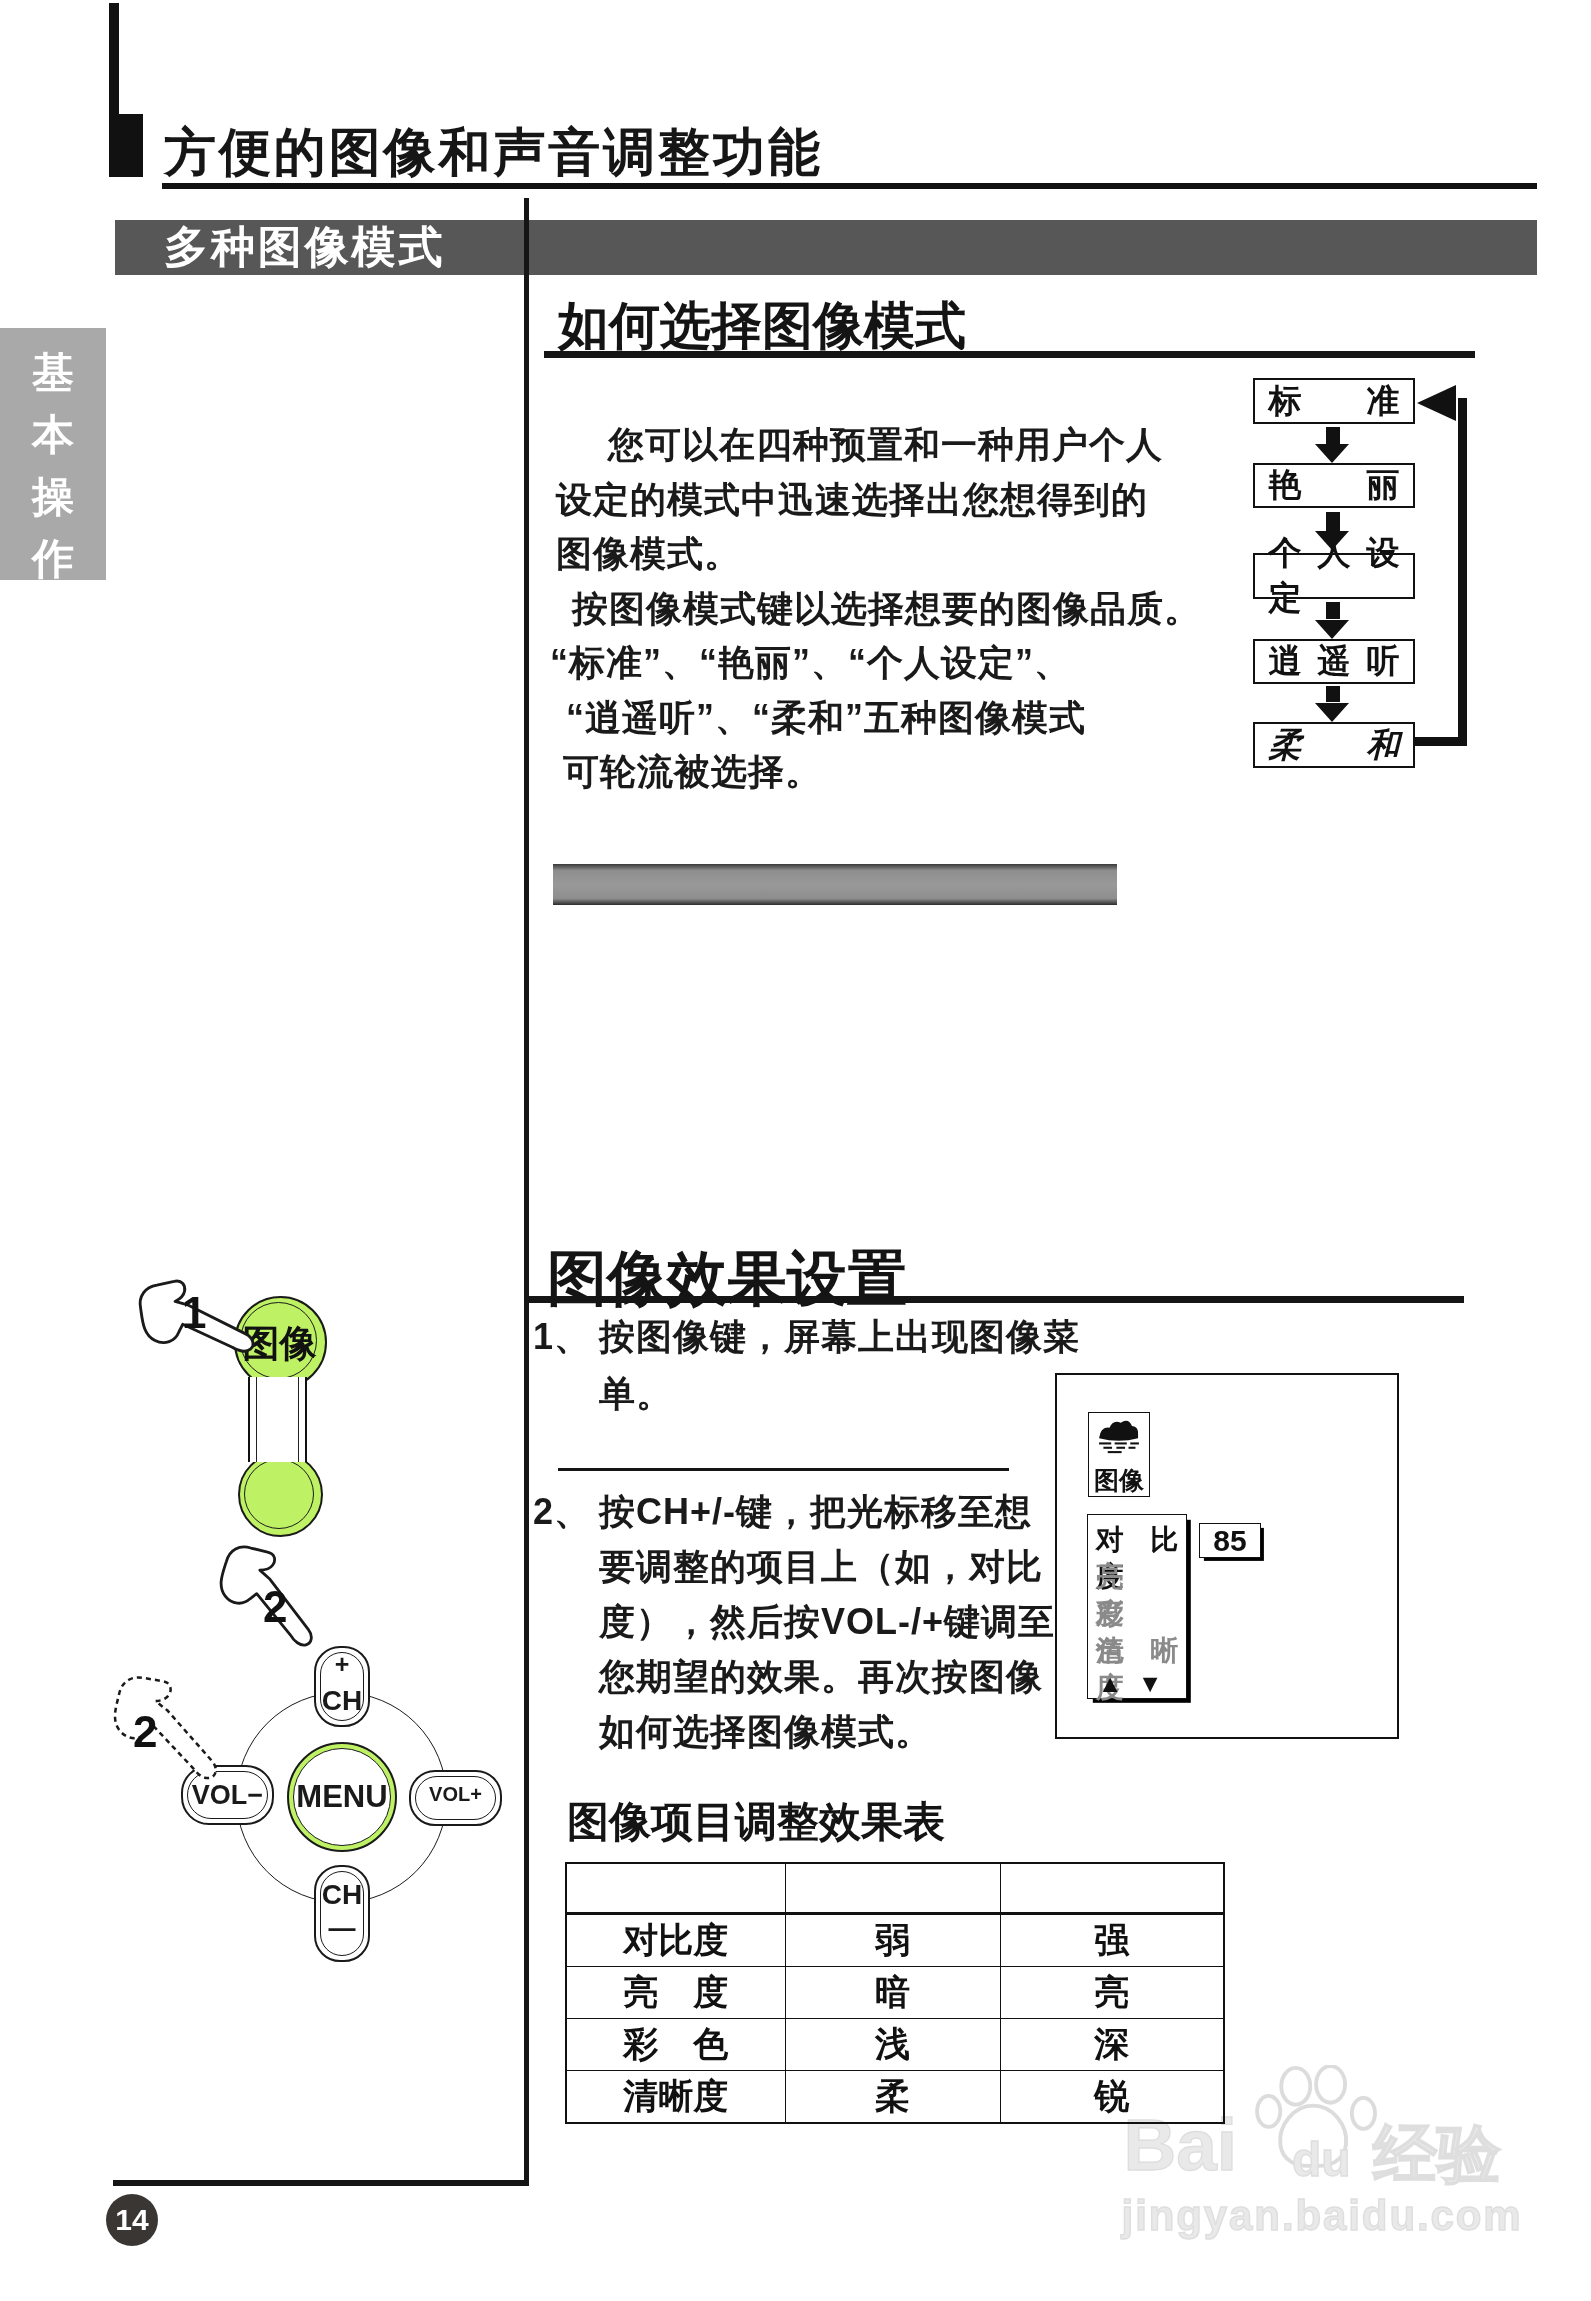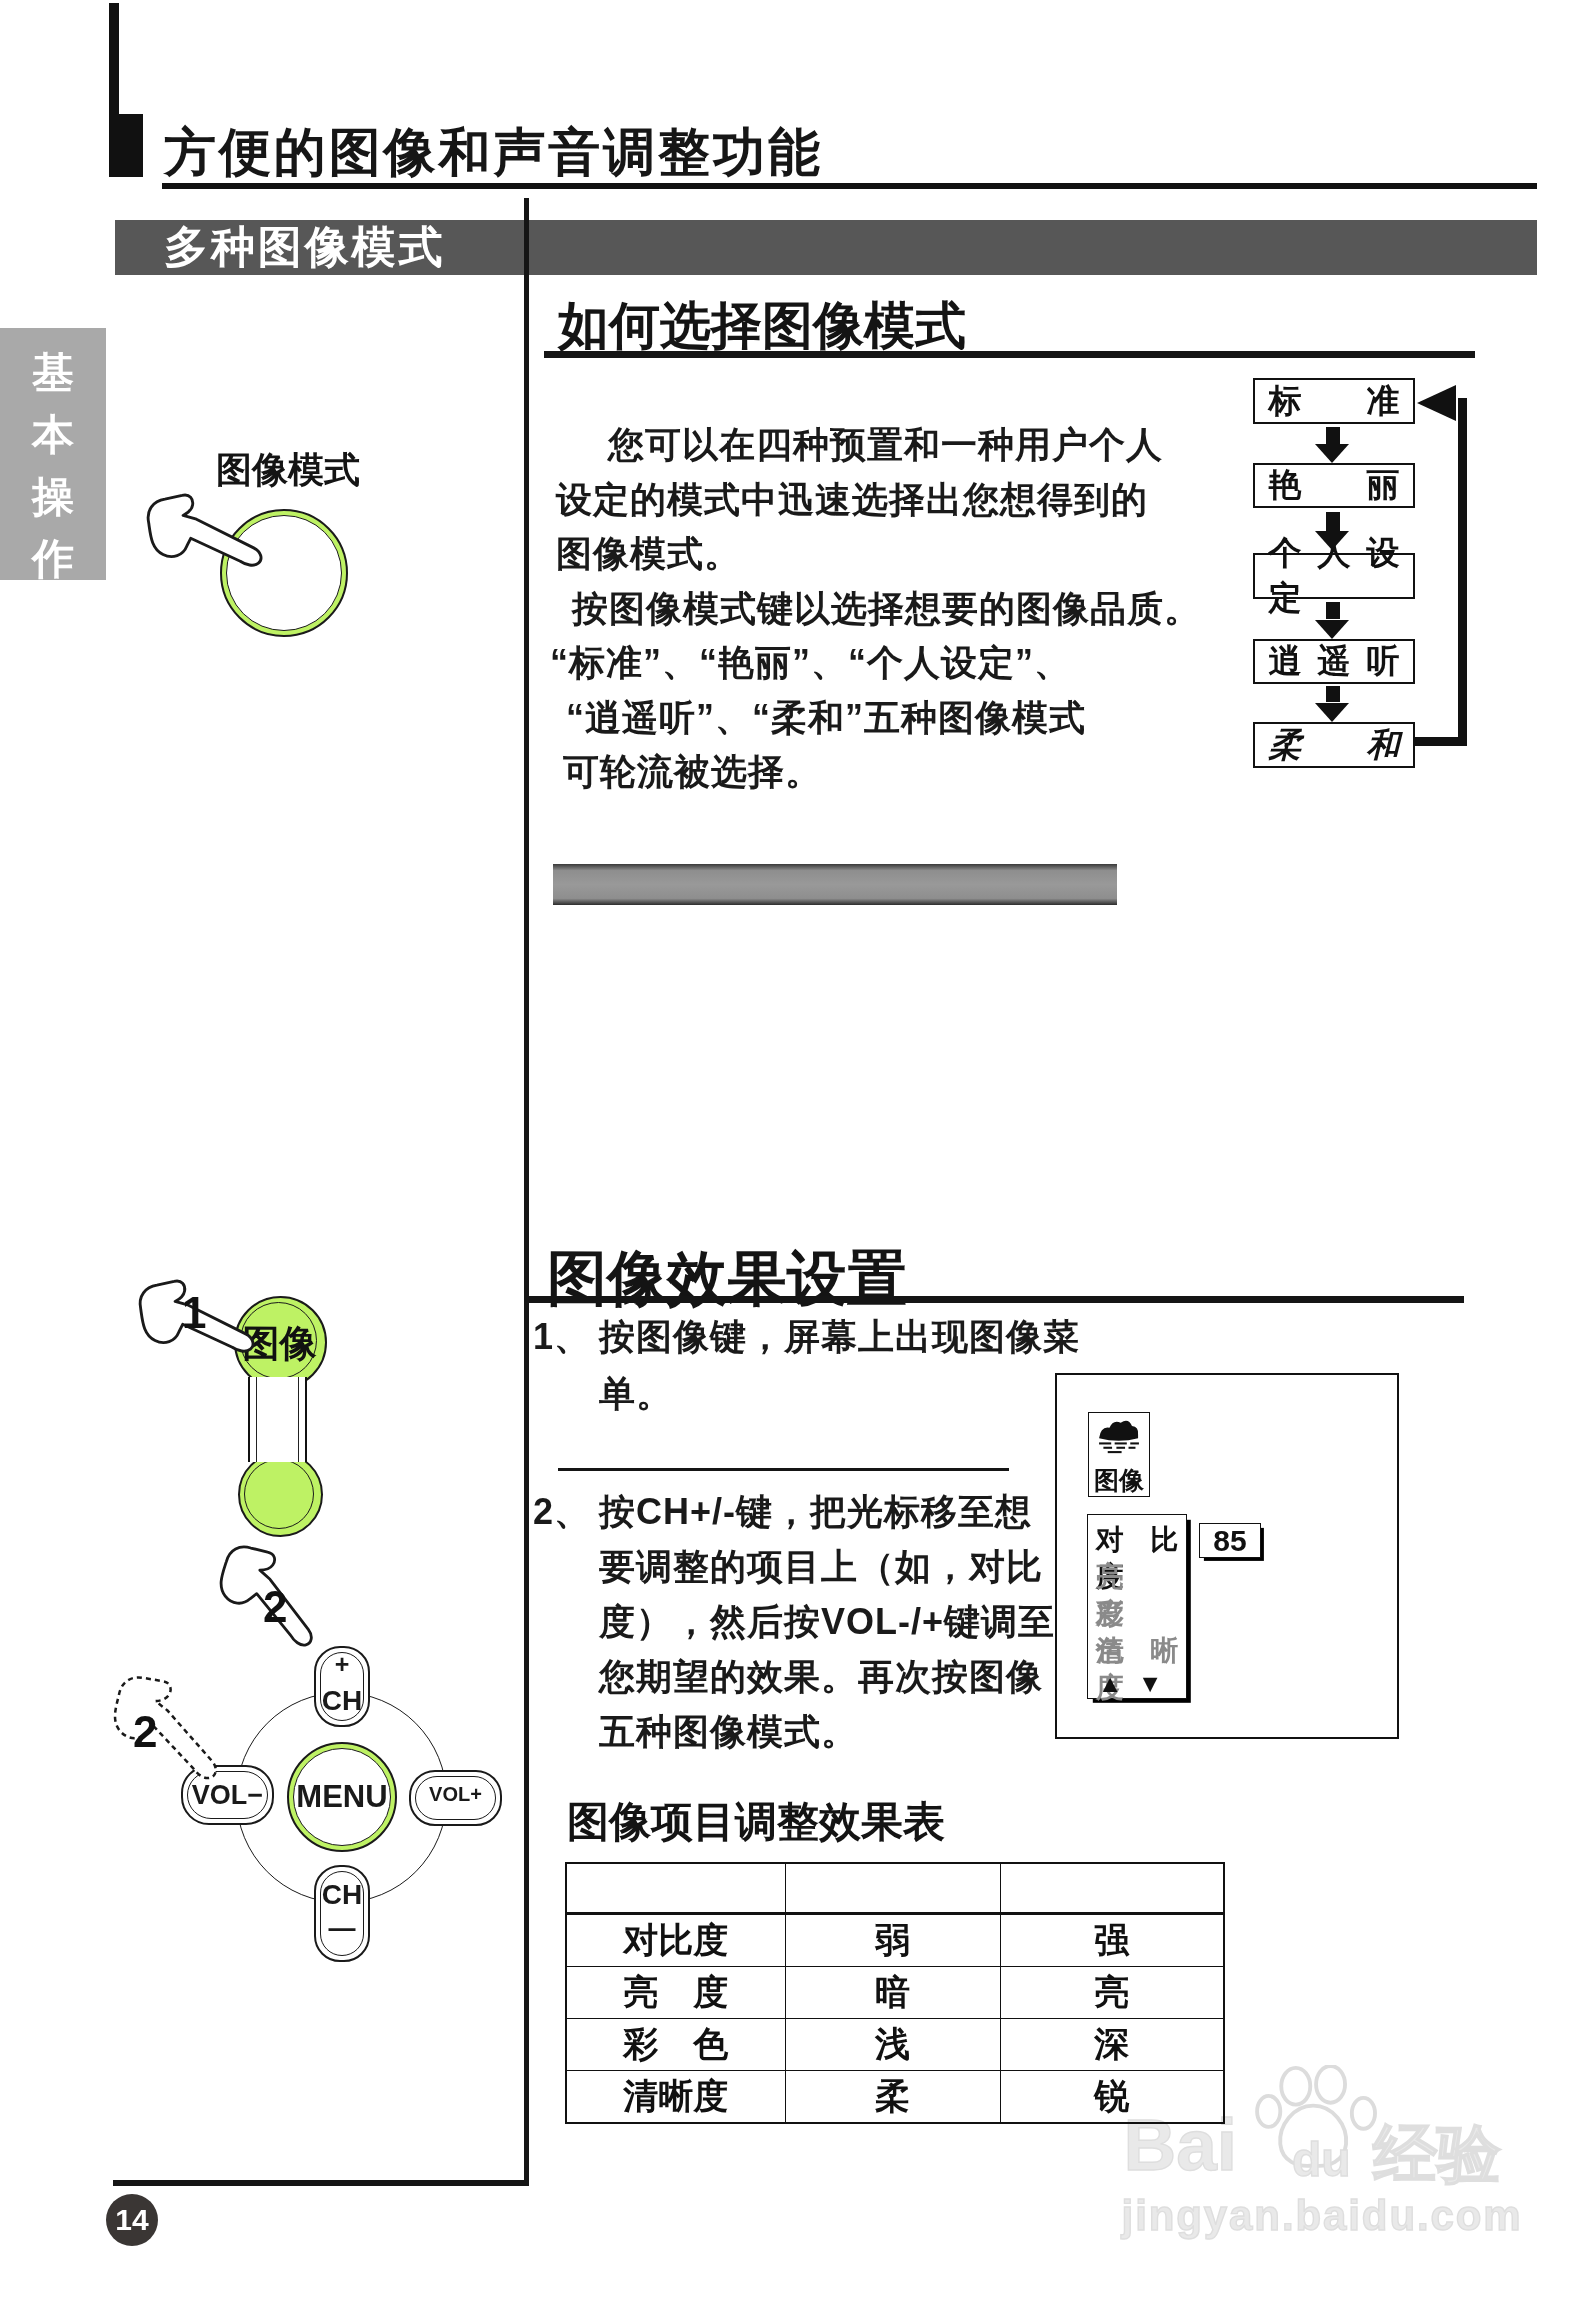--- a/index.html
+++ b/index.html
@@ -81,29 +81,20 @@
     <span>多种图像模式</span>
   </div>
 
   <div class="abs sidebar-box" style="left:0;top:328px;width:106px;height:252px;">
     <div class="vtext">基本操作</div>
   </div>
 
   <div class="abs vdivider" style="left:524px;top:198px;width:4.8px;height:1988px;"></div>
   <div class="abs vdivider" style="left:113px;top:2180px;width:416px;height:5.8px;"></div>
 
-  <div class="abs" style="left:126px;top:434px;width:309px;height:251px;">
-    <div class="abs h3" style="left:90px;top:11.6px;font-size:36px;">图像模式</div>
-    <div class="abs ring-o" style="left:94px;top:75px;width:124px;height:124px;">
-      <div class="ring-i"></div>
-    </div>
-    <svg class="abs hand-svg" style="left:17.4px;top:56px;" width="124" height="89" viewBox="0 0 130 92">
-      <path d="M6 34 C3 20 11 11 23 9 L41 5 C49 3 53 9 52 15 C51 21 46 24 42 26 L56 30 L116 60 C124 64 126 72 121 76 C116 80 108 78 102 74 L50 50 L46 58 C42 68 31 72 21 67 C9 61 8 48 6 34 Z"></path>
-    </svg>
-  </div>
 
   <div class="abs h2" style="left:558px;top:292px;">如何选择图像模式</div>
   <div class="abs rule" style="left:544px;top:351px;width:931px;height:6.8px;"></div>
 
   <div class="abs bodyline" style="left:608px;top:421px;">您可以在四种预置和一种用户个人</div>
   <div class="abs bodyline" style="left:556px;top:476px;">设定的模式中迅速选择出您想得到的</div>
   <div class="abs bodyline" style="left:556px;top:530px;">图像模式。</div>
   <div class="abs bodyline" style="left:572px;top:585px;">按图像模式键以选择想要的图像品质。</div>
   <div class="abs bodyline" style="left:550px;top:639px;">“标准”、“艳丽”、“个人设定”、</div>
   <div class="abs bodyline" style="left:566px;top:694px;">“逍遥听”、“柔和”五种图像模式</div>
@@ -149,21 +140,21 @@
   <div class="abs bodyline" style="left:599px;top:1313px;">按图像键，屏幕上出现图像菜</div>
   <div class="abs bodyline" style="left:599px;top:1370px;">单。</div>
 
   <div class="abs rule" style="left:558px;top:1468px;width:451px;height:2.9px;"></div>
 
   <div class="abs bodyline" style="left:533px;top:1488px;">2、</div>
   <div class="abs bodyline" style="left:599px;top:1488px;">按CH+/-键，把光标移至想</div>
   <div class="abs bodyline" style="left:599px;top:1543px;">要调整的项目上（如，对比</div>
   <div class="abs bodyline" style="left:599px;top:1598px;">度），然后按VOL-/+键调至</div>
   <div class="abs bodyline" style="left:599px;top:1653px;">您期望的效果。再次按图像</div>
-  <div class="abs bodyline" style="left:599px;top:1708px;">五种图像模式。</div>
+  <div class="abs bodyline" style="left:599px;top:1708px;">如何选择图像模式。</div>
 
   <div class="abs osd-outer" style="left:1055px;top:1373px;width:340px;height:362px;">
     <div class="abs osd-iconbox" style="left:31px;top:37px;width:60px;height:83px;">
       <svg width="52" height="39" viewBox="0 0 60 44" style="display:block;margin:3.9px auto 0;">
         <path d="M7 24 Q9 10 19 12 Q23 2 32 6 Q41 0 45 10 Q53 11 52 20 L52 24 Q30 30 7 24 Z" fill="#111"></path>
         <g stroke="#111" stroke-width="2.4">
           <line x1="7" y1="30" x2="21" y2="30"></line>
             <line x1="25" y1="30" x2="39" y2="30"></line>
             <line x1="43" y1="30" x2="53" y2="30"></line>
           <line x1="12" y1="35" x2="22" y2="35"></line>

